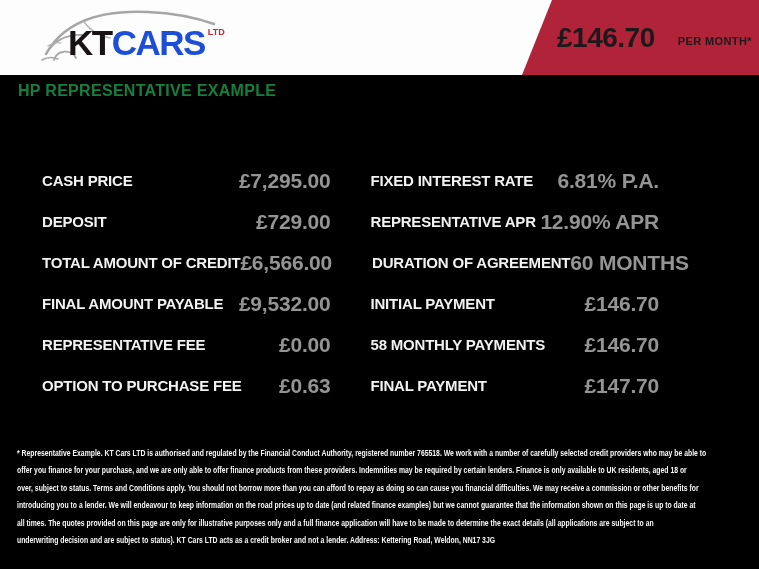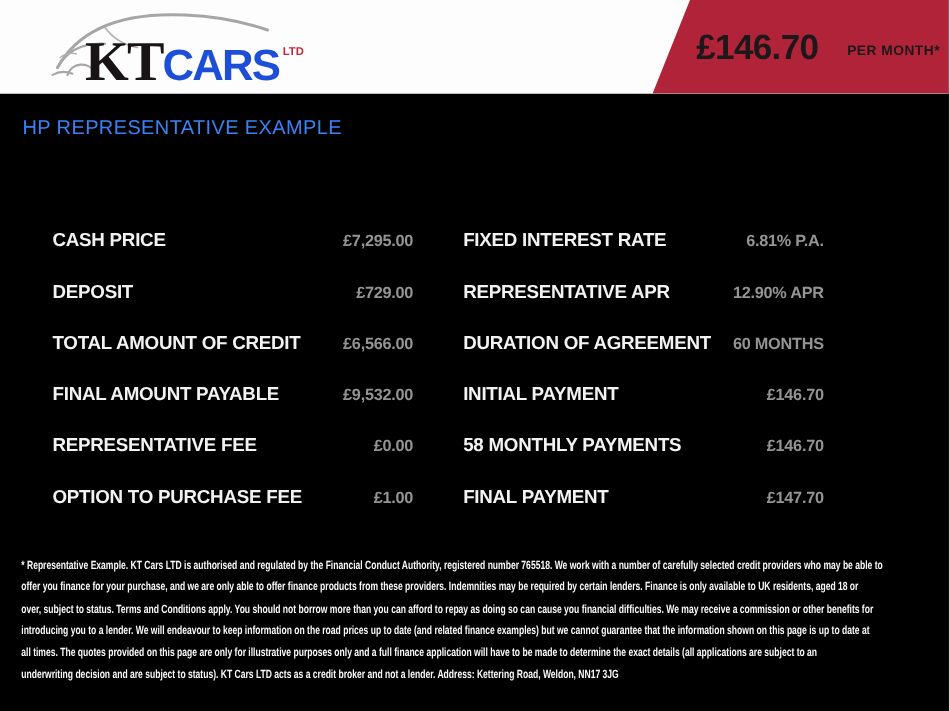--- a/index.html
+++ b/index.html
@@ -10,52 +10,52 @@
     font-family:"Liberation Sans", sans-serif;
   }
   
   .header {
     position:absolute; top:0; left:0; width:759px; height:75px;
     background:#fdfdfd;
   }
   .logo { position:absolute; left:40px; top:2px; width:210px; height:72px; }
   .logo-sketch { position:absolute; left:-8px; top:0; }
   .logo-text { position:absolute; left:28px; top:21px; white-space:nowrap; }
-  .logo-kt   { font-size:45px; font-weight:bold; letter-spacing:-1.5px; color:#181415;font-family:Liberation Serif, serif; }
+  .logo-kt   { font-size:35px; font-weight:bold; letter-spacing:-1.5px; color:#181415; }
   .logo-cars { font-size:35px; font-weight:bold; letter-spacing:-1.5px; color:#1d4ed8; }
   .logo-ltd  { font-size:9px; font-weight:bold; color:#c1273a; position:relative; top:-20px; left:3px; letter-spacing:0; }
   .banner {
     position:absolute; top:0; right:0; width:237px; height:75px;
     background:#b02338;
     -webkit-clip-path:polygon(30px 0, 100% 0, 100% 100%, 0 100%);
     clip-path:polygon(30px 0, 100% 0, 100% 100%, 0 100%);
     display:flex; align-items:center;
   }
   .banner-amount {
     margin-left:35px; font-size:28px; font-weight:bold; color:#1d191b;
     letter-spacing:-0.5px;
   }
   .banner-suffix {
     margin-left:10px; margin-top:6px; font-size:11px; font-weight:bold;
     color:#1d191b; letter-spacing:0.4px;padding-left:13px;
   }
   
   .page-title {
-    position:absolute; top:94px; left:18px;
-    font-size:16px; font-weight:normal; color:#3b82f6; letter-spacing:0.3px;
+    position:absolute; top:82px; left:18px;
+    font-size:16px; font-weight:bold; color:#15803d; letter-spacing:0.3px;
     white-space:nowrap;
   }
   
-  .grid { position:absolute; top:172px; left:0; width:659px; }
+  .grid { position:absolute; top:160px; left:0; width:659px; }
   .grow { display:flex; height:41px; align-items:center; }
   .cell { display:flex; justify-content:space-between; align-items:center; }
   .cell-left  { margin-left:42px; width:305px; }
   .cell-right { margin-left:40px; width:305px; }
   .flabel { font-size:15px; font-weight:bold; color:#f2f2f2; white-space:nowrap; letter-spacing:-0.2px; }
-  .fvalue { font-size:13px; font-weight:bold; color:#949494; white-space:nowrap; letter-spacing:-0.2px; }
+  .fvalue { font-size:21px; font-weight:bold; color:#949494; white-space:nowrap; letter-spacing:-0.2px; }
   
   .disclaimer { position:absolute; top:444px; left:17px; width:725px; }
   .fline {
     font-size:9.5px; font-weight:bold; color:#fafafa; line-height:17.4px;
     white-space:nowrap; transform:scaleX(0.72); transform-origin:0 50%;
   }
 </style>
 </head>
 <body>
 
@@ -130,21 +130,21 @@
         <span class="fvalue">£0.00</span>
       </div>
       <div class="cell cell-right">
         <span class="flabel">58 MONTHLY PAYMENTS</span>
         <span class="fvalue">£146.70</span>
       </div>
     </div>
     <div class="grow">
       <div class="cell cell-left">
         <span class="flabel">OPTION TO PURCHASE FEE</span>
-        <span class="fvalue">£1.00</span>
+        <span class="fvalue">£0.63</span>
       </div>
       <div class="cell cell-right">
         <span class="flabel">FINAL PAYMENT</span>
         <span class="fvalue">£147.70</span>
       </div>
     </div>
   </div>
 
   <div class="disclaimer">
     <div class="fline">* Representative Example. KT Cars LTD is authorised and regulated by the Financial Conduct Authority, registered number 765518. We work with a number of carefully selected credit providers who may be able to</div>

